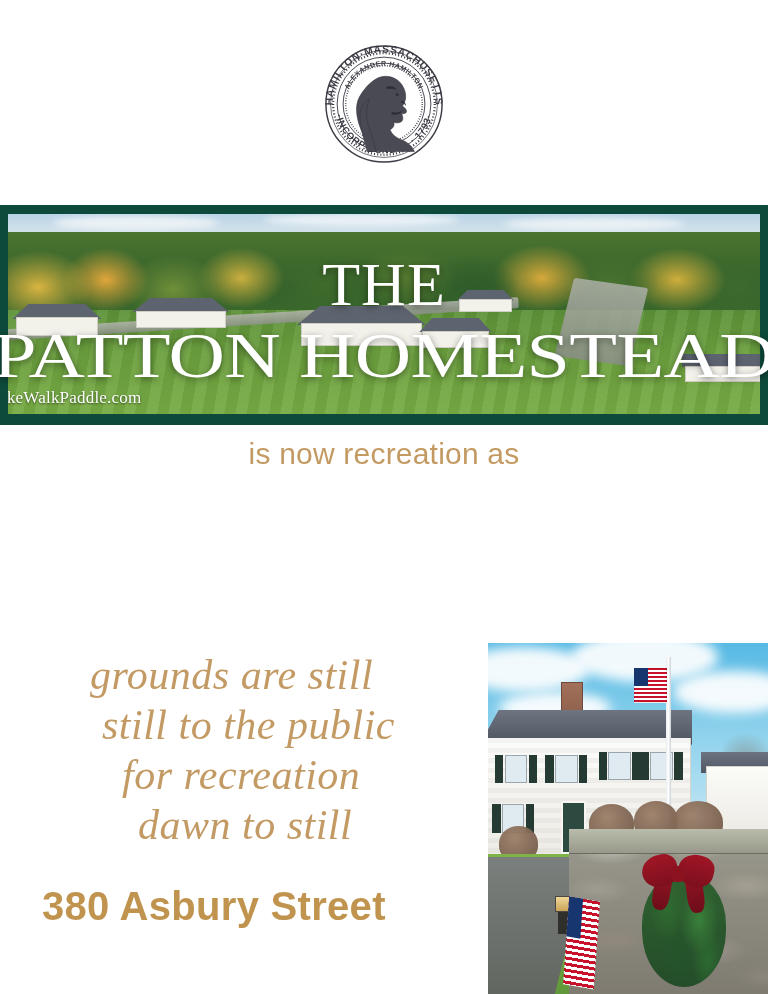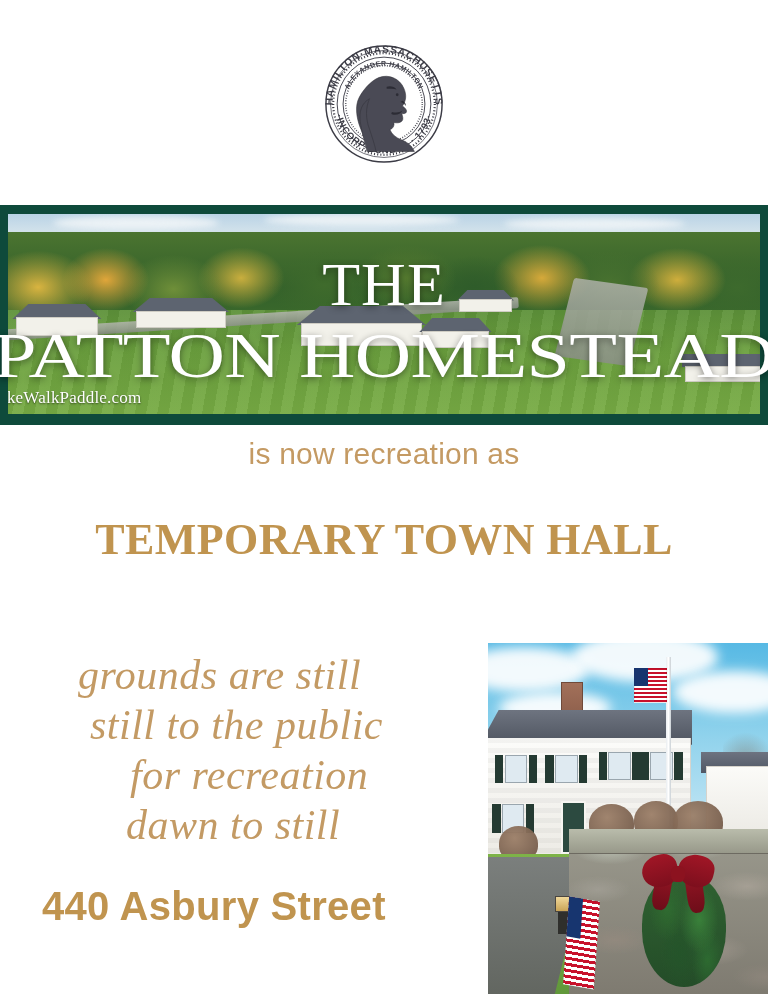--- a/index.html
+++ b/index.html
@@ -183,36 +183,36 @@
     font-weight: bold;
     font-size: 44px;
     line-height: 64px;
     letter-spacing: .4px;
   }
   #headline .hl-line { display: block; white-space: nowrap; }
 
   
   #script-block {
     position: absolute;
-    left: 0;
+    left: 12px;
     top: 650px;
     width: 470px;
   }
   .script-line {
     color: #c39a64;
     font-family: "Liberation Serif", serif;
     font-style: italic;
     font-size: 42px;
     line-height: 50px;
     white-space: nowrap;
     letter-spacing: .5px;
   }
   #script-line-1 { padding-left: 78px; }
   #script-line-2 { padding-left: 90px; }
-  #script-line-3 { padding-left: 110px; margin-left: 20px; }
+  #script-line-3 { padding-left: 110px; }
   #script-line-4 { padding-left: 126px; }
 
   #address {
     position: absolute;
     left: 42px;
     top: 884px;
     color: #c0944f;
     font-family: "Liberation Sans", sans-serif;
     font-weight: bold;
     font-size: 40px;
@@ -473,31 +473,30 @@
     <div id="hero-watermark">ikeWalkPaddle.com</div>
   </div>
 
   <div id="hero-title-the">THE</div>
   <div id="hero-title-name">PATTON HOMESTEAD</div>
 </div>
 
 <div id="subhead">is now recreation as</div>
 
 <div id="headline">
-  <span class="hl-line">TEMPORARY TOWN HALL</span>
 </div>
 
 <div id="script-block">
   <div class="script-line" id="script-line-1">grounds are still</div>
   <div class="script-line" id="script-line-2">still to the public</div>
   <div class="script-line" id="script-line-3">for recreation</div>
   <div class="script-line" id="script-line-4">dawn to still</div>
 </div>
 
-<div id="address">440 Asbury Street</div>
+<div id="address">380 Asbury Street</div>
 
 <div id="townhall-photo" aria-label="white colonial temporary town hall with flagpole, American flag, stone wall and holiday wreath">
   <div class="p-sky"></div>
   <div class="p-cloud" style="left:-10%; top:1%;  width:46%; height:13%;"></div>
   <div class="p-cloud" style="left:30%;  top:-3%; width:52%; height:14%;"></div>
   <div class="p-cloud" style="left:66%;  top:8%;  width:44%; height:12%;"></div>
   <div class="p-cloud" style="left:4%;   top:14%; width:40%; height:9%;"></div>
 
   <div class="p-tree-bare"></div>
 

